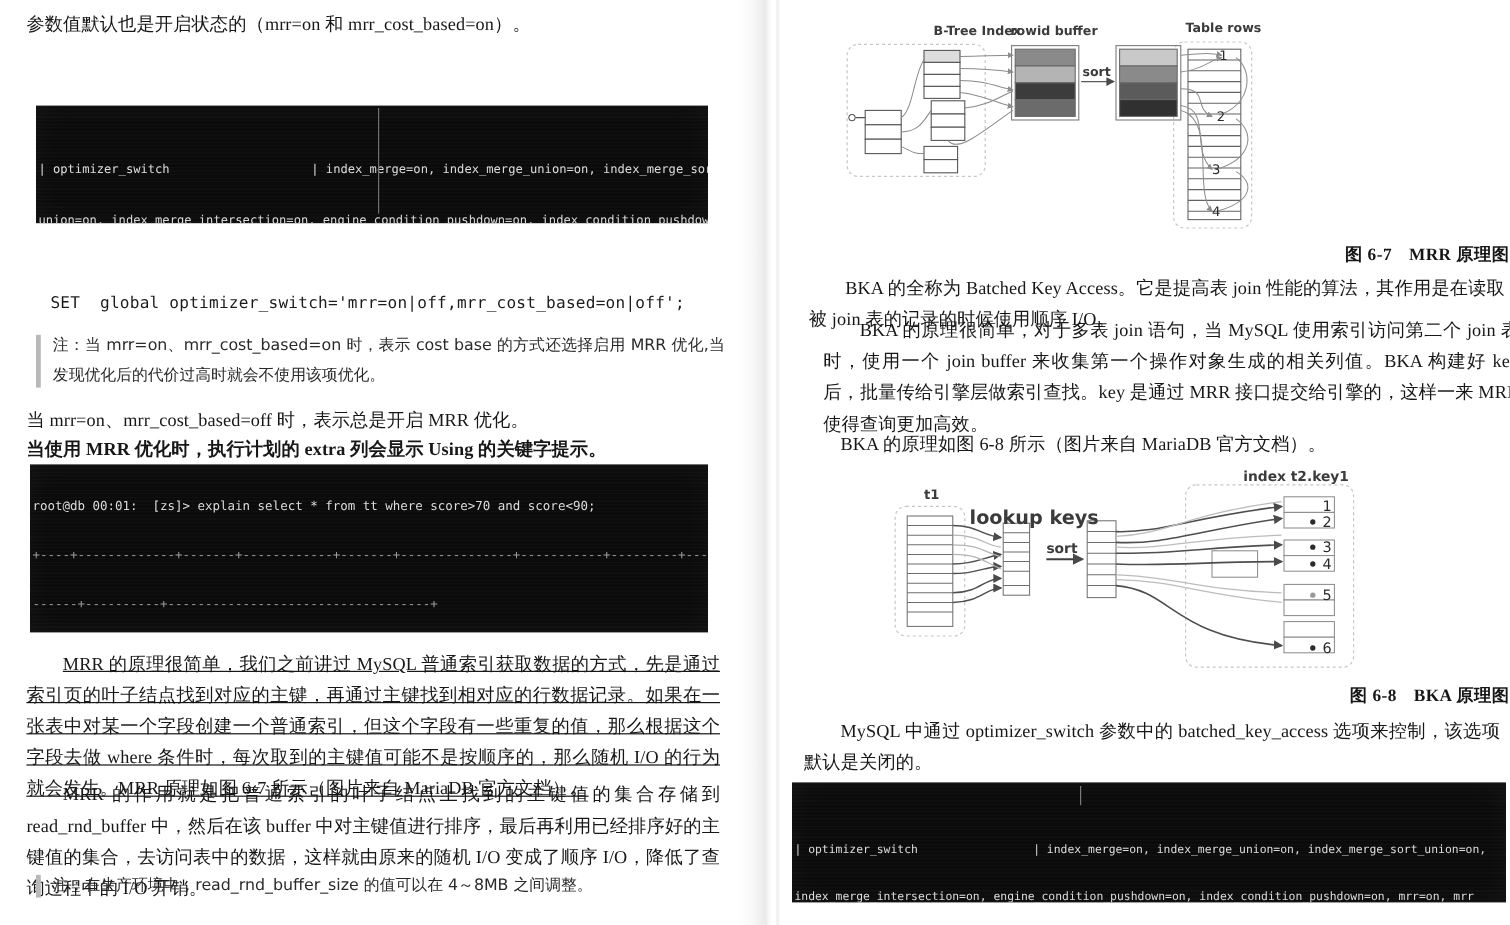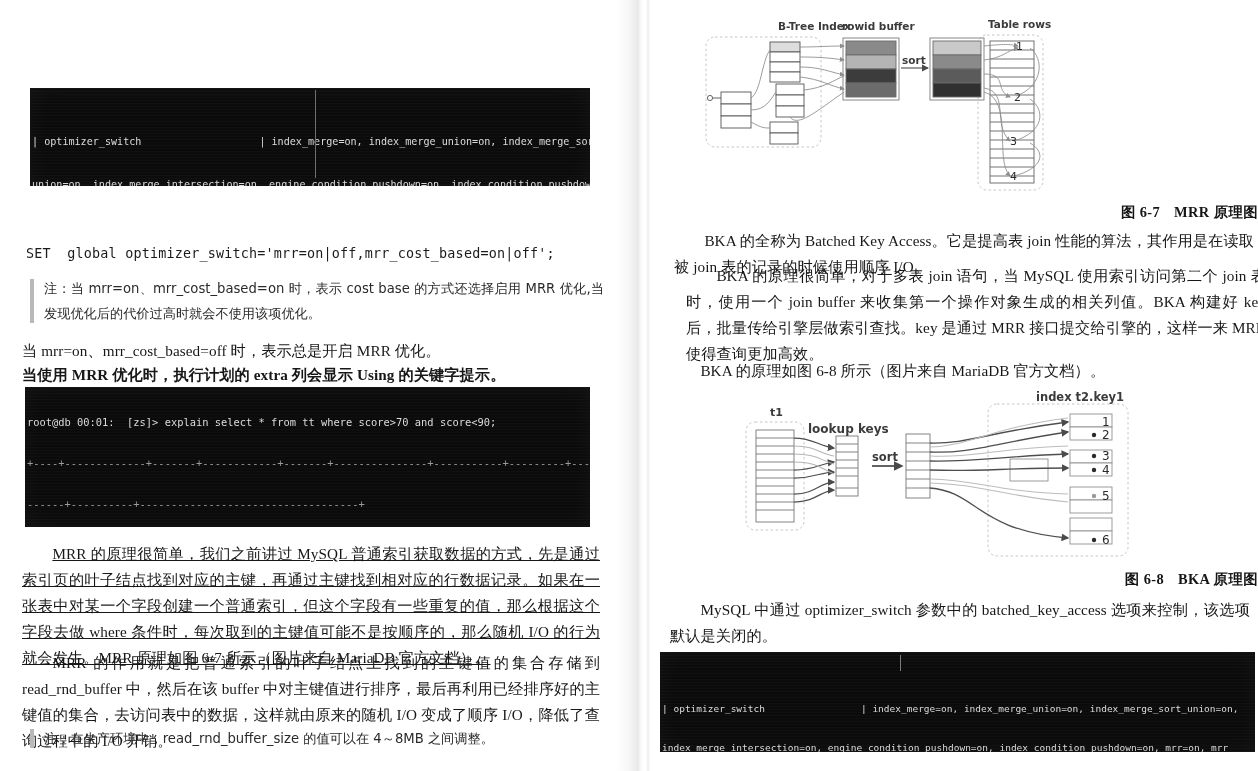--- a/index.html
+++ b/index.html
@@ -171,34 +171,35 @@
     font-weight: bold;
   }
 </style>
 </head>
 <body>
 
 <div class="page">
 
   <div class="col col-left">
 
+    <p class="para" style="position:absolute;left:22px;top:8px;width:578px;">参数值默认也是开启状态的（mrr=on 和 mrr_cost_based=on）。</p>
 
 
     <div class="term" id="term-optswitch">
       <span class="vbar"></span>
       <span class="line"><span>| optimizer_switch</span><span style="display:inline-block;width:118px"></span><span>| index_merge=on, index_merge_union=on, index_merge_sort_</span></span>
       <span class="line">union=on, index_merge_intersection=on, engine_condition_pushdown=on, index_condition_pushdow</span>
       
       
       
       
     </div>
 
 
-    <div class="codeline" style="position:absolute;left:26px;top:246px;">SET  global optimizer_switch='mrr=on|off,mrr_cost_based=on|off';</div>
+    <div class="codeline" style="position:absolute;left:42px;top:246px;">SET  global optimizer_switch='mrr=on|off,mrr_cost_based=on|off';</div>
 
     <div class="note" style="position:absolute;left:30px;top:276px;width:560px;">注：当 mrr=on、mrr_cost_based=on 时，表示 cost base 的方式还选择启用 MRR 优化,当发现优化后的代价过高时就会不使用该项优化。</div>
 
     <p class="para" style="position:absolute;left:22px;top:338px;width:578px;">当 mrr=on、mrr_cost_based=off 时，表示总是开启 MRR 优化。</p>
 
     <p class="para" style="position:absolute;left:22px;top:362px;width:578px;font-weight:bold;">当使用 MRR 优化时，执行计划的 extra 列会显示 Using 的关键字提示。</p>
 
     <div class="term" id="term-explain">
       <span class="line">root@db 00:01:  [zs]&gt; explain select * from tt where score&gt;70 and score&lt;90;</span>
       <span class="line term-dim">+----+-------------+-------+------------+-------+---------------+-----------+---------+------+--</span>
@@ -443,21 +444,21 @@
         <g fill="#2b2b2b">
           <circle cx="436" cy="51" r="2.2"></circle>
           <circle cx="436" cy="72" r="2.2"></circle>
           <circle cx="436" cy="86" r="2.2"></circle>
           <circle cx="436" cy="112" r="2.2" fill="#9a9a9a"></circle>
           <circle cx="436" cy="156" r="2.2"></circle>
         </g>
       </svg>
 
       <span class="dg-label" style="left:112px;top:22px;font-size:11px;">t1</span>
-      <span class="dg-label" style="left:150px;top:38px;font-size:12px;">lookup keys</span>
+      <span class="dg-label" style="left:150px;top:38px;font-size:16px;">lookup keys</span>
       <span class="dg-label" style="left:214px;top:66px;font-size:11.5px;">sort</span>
       <span class="dg-label" style="left:378px;top:6px;font-size:11.5px;">index t2.key1</span>
     </div>
 
     <div class="figcap" style="position:absolute;left:0;top:570px;width:600px;">
       <span>图 6-8</span><span class="cap-sp"></span><span>BKA 原理图</span>
     </div>
 
     <p class="para indent" style="position:absolute;left:12px;top:597px;width:580px;">MySQL 中通过 optimizer_switch 参数中的 batched_key_access 选项来控制，该选项默认是关闭的。</p>
   </div>

